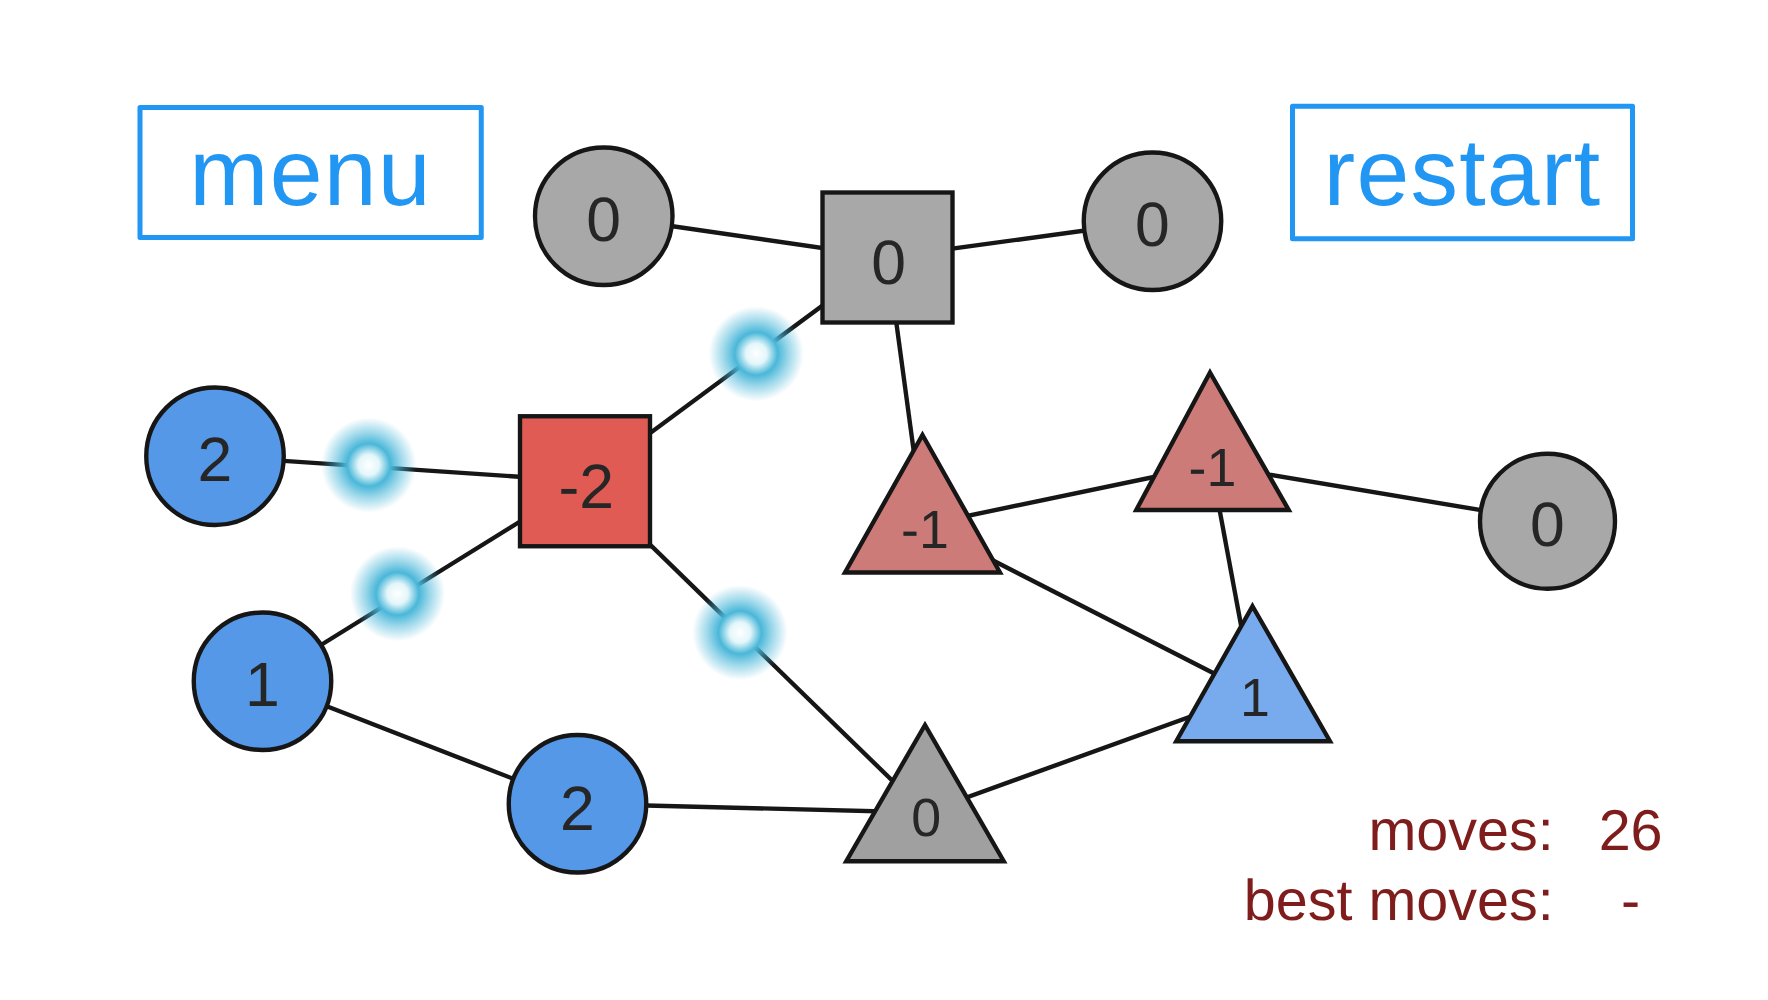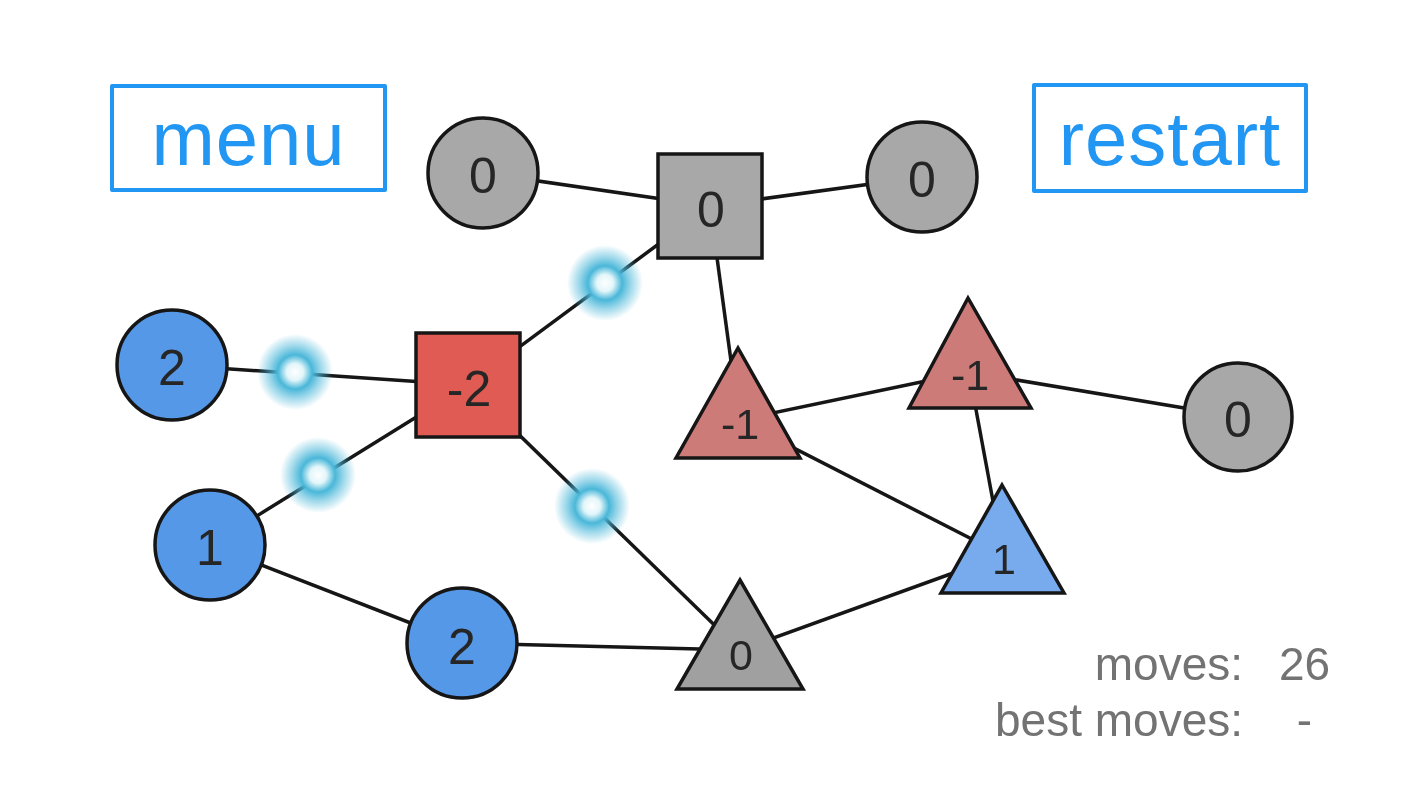--- a/index.html
+++ b/index.html
@@ -28,21 +28,21 @@
     cursor:pointer;
     box-sizing:border-box;
     user-select:none;
   }
   .btn-menu{left:110px;top:84px;width:277px;height:108px;}
   .btn-restart{left:1032px;top:83px;width:276px;height:110px;}
   .scoreboard{
     position:absolute;
     top:636px;right:62px;
     text-align:right;
-    color:#737373;
+    color:#7f1d1d;
     font-size:46px;
     line-height:56px;
     white-space:nowrap;
   }
   .sb-row{display:block;}
   .sb-label{padding-right:14px;}
   .sb-value{display:inline-block;width:95px;text-align:center;}
 </style>
 </head>
 <body>

